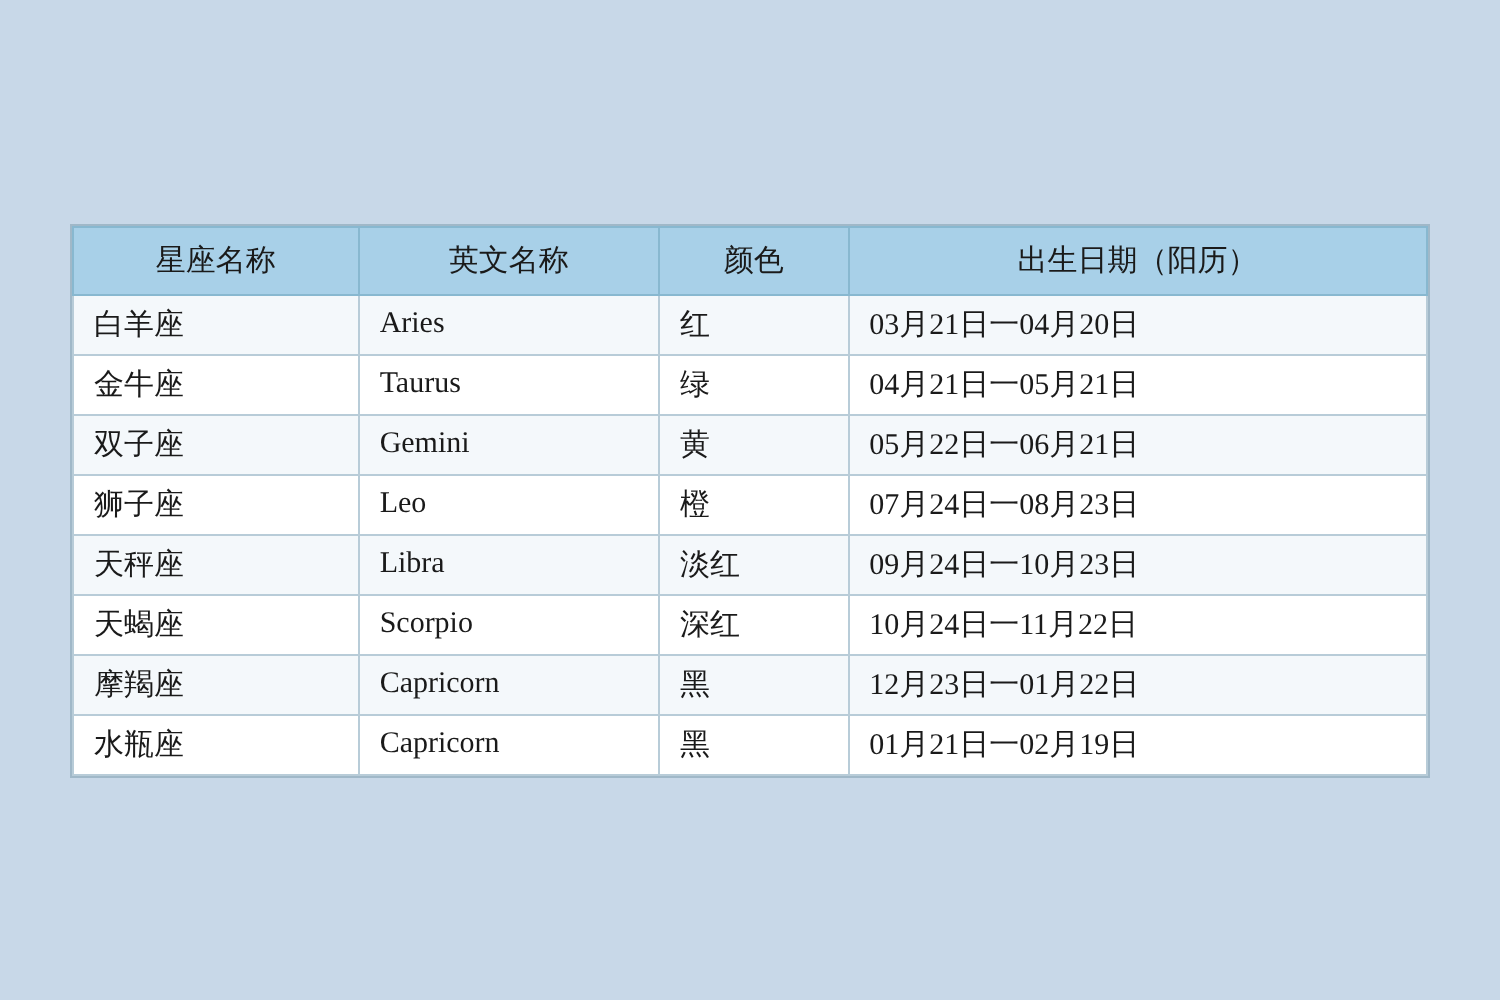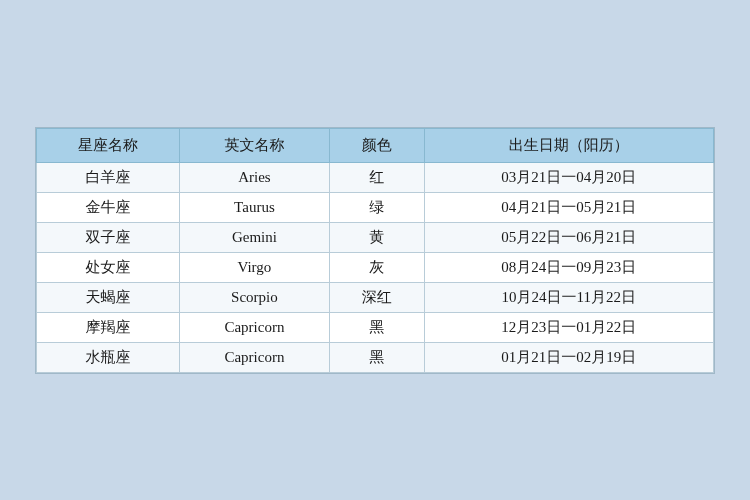--- a/index.html
+++ b/index.html
@@ -26,21 +26,20 @@
       background-color: #a8d0e8;
       color: #1a1a1a;
       border: 1px solid #88b8d0;
       padding: 7px 8px;
       text-align: center;
       font-weight: normal;
     }
     tbody tr td {
       border: 1px solid #b8ccd8;
       padding: 5px 10px;
-      text-align: center;
       color: #1a1a1a;
       background-color: #ffffff;
     }
     tbody tr:nth-child(odd) td {
       background-color: #f4f8fb;
     }
     tbody tr:nth-child(even) td {
       background-color: #ffffff;
     }
   </style>
@@ -70,24 +69,30 @@
           <td>绿</td>
           <td>04月21日一05月21日</td>
         </tr>
         <tr>
           <td>双子座</td>
           <td>Gemini</td>
           <td>黄</td>
           <td>05月22日一06月21日</td>
         </tr>
         <tr>
-          <td>处女座</td>
-          <td>Virgo</td>
-          <td>灰</td>
-          <td>08月24日一09月23日</td>
+          <td>狮子座</td>
+          <td>Leo</td>
+          <td>橙</td>
+          <td>07月24日一08月23日</td>
+        </tr>
+        <tr>
+          <td>天秤座</td>
+          <td>Libra</td>
+          <td>淡红</td>
+          <td>09月24日一10月23日</td>
         </tr>
         <tr>
           <td>天蝎座</td>
           <td>Scorpio</td>
           <td>深红</td>
           <td>10月24日一11月22日</td>
         </tr>
         <tr>
           <td>摩羯座</td>
           <td>Capricorn</td>

